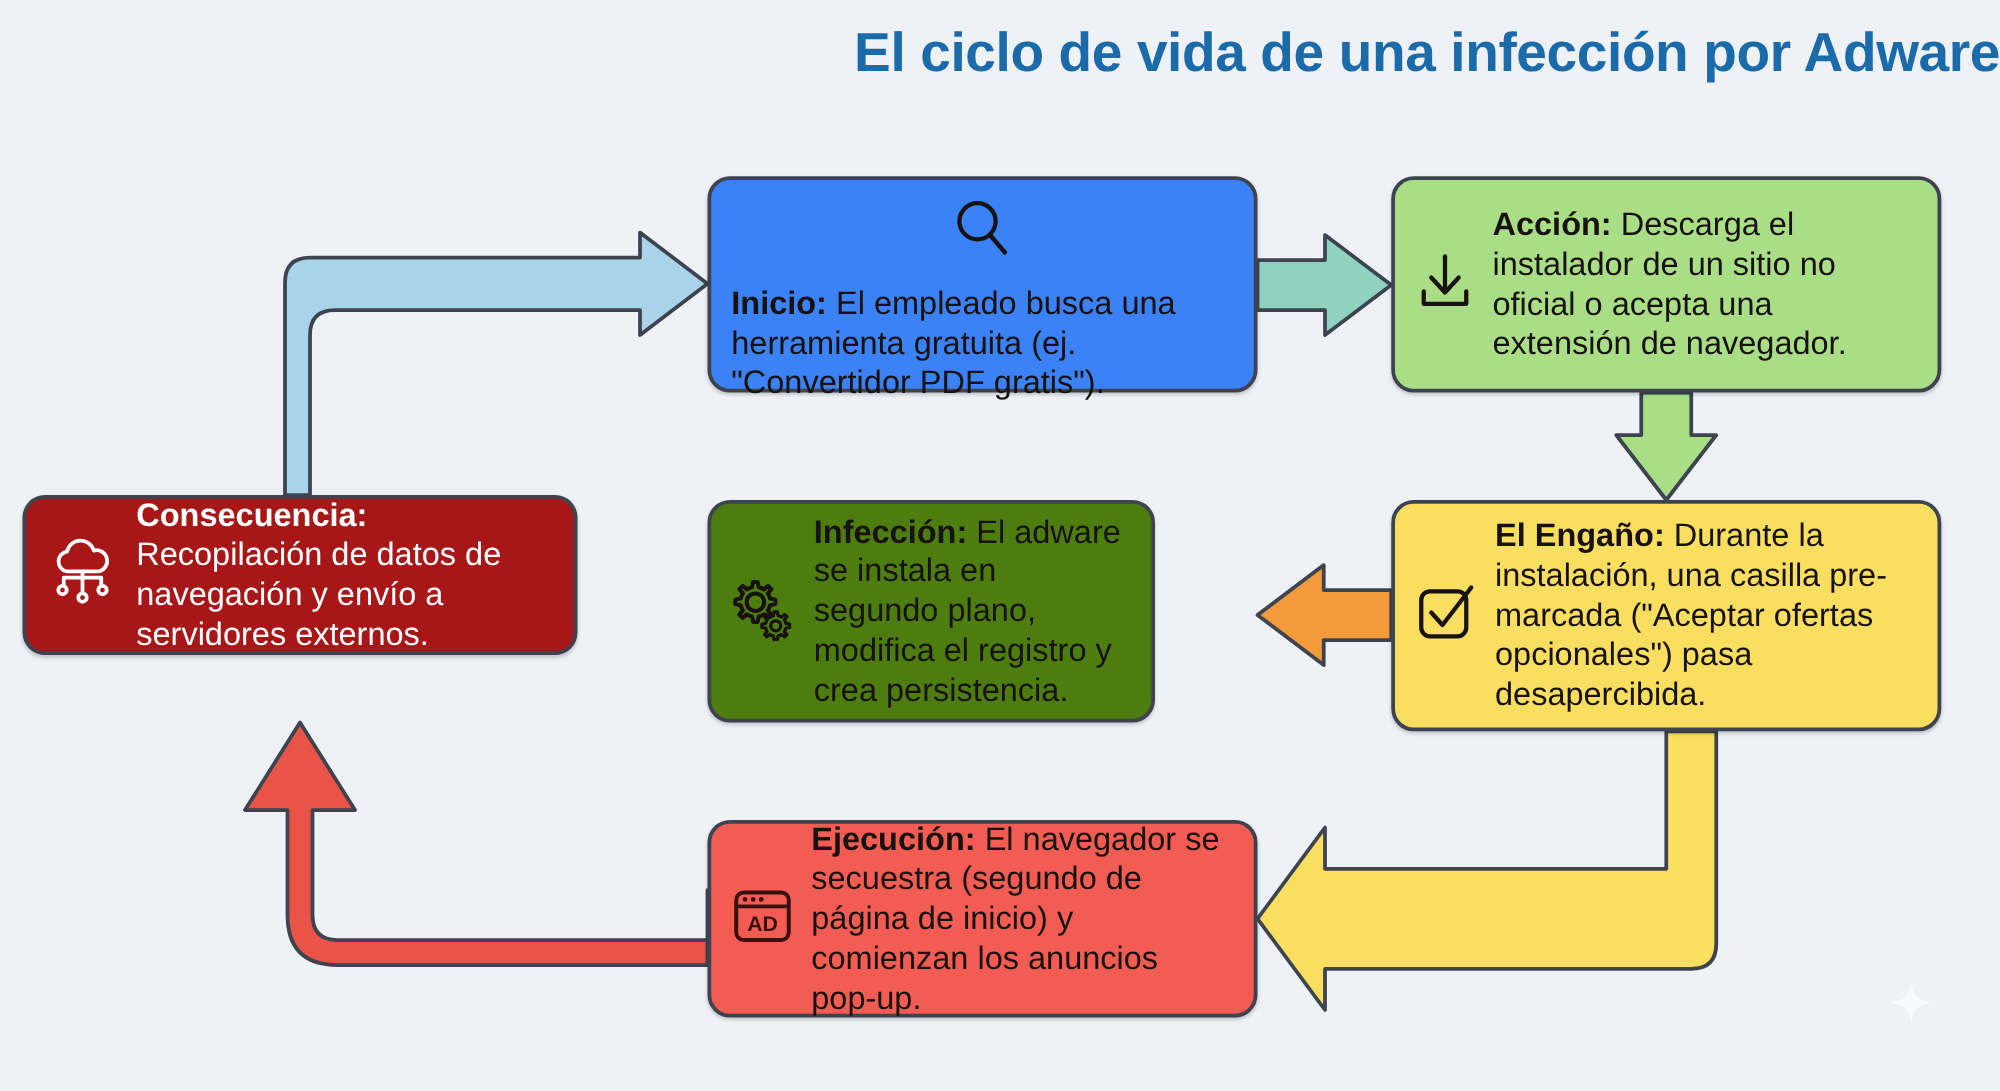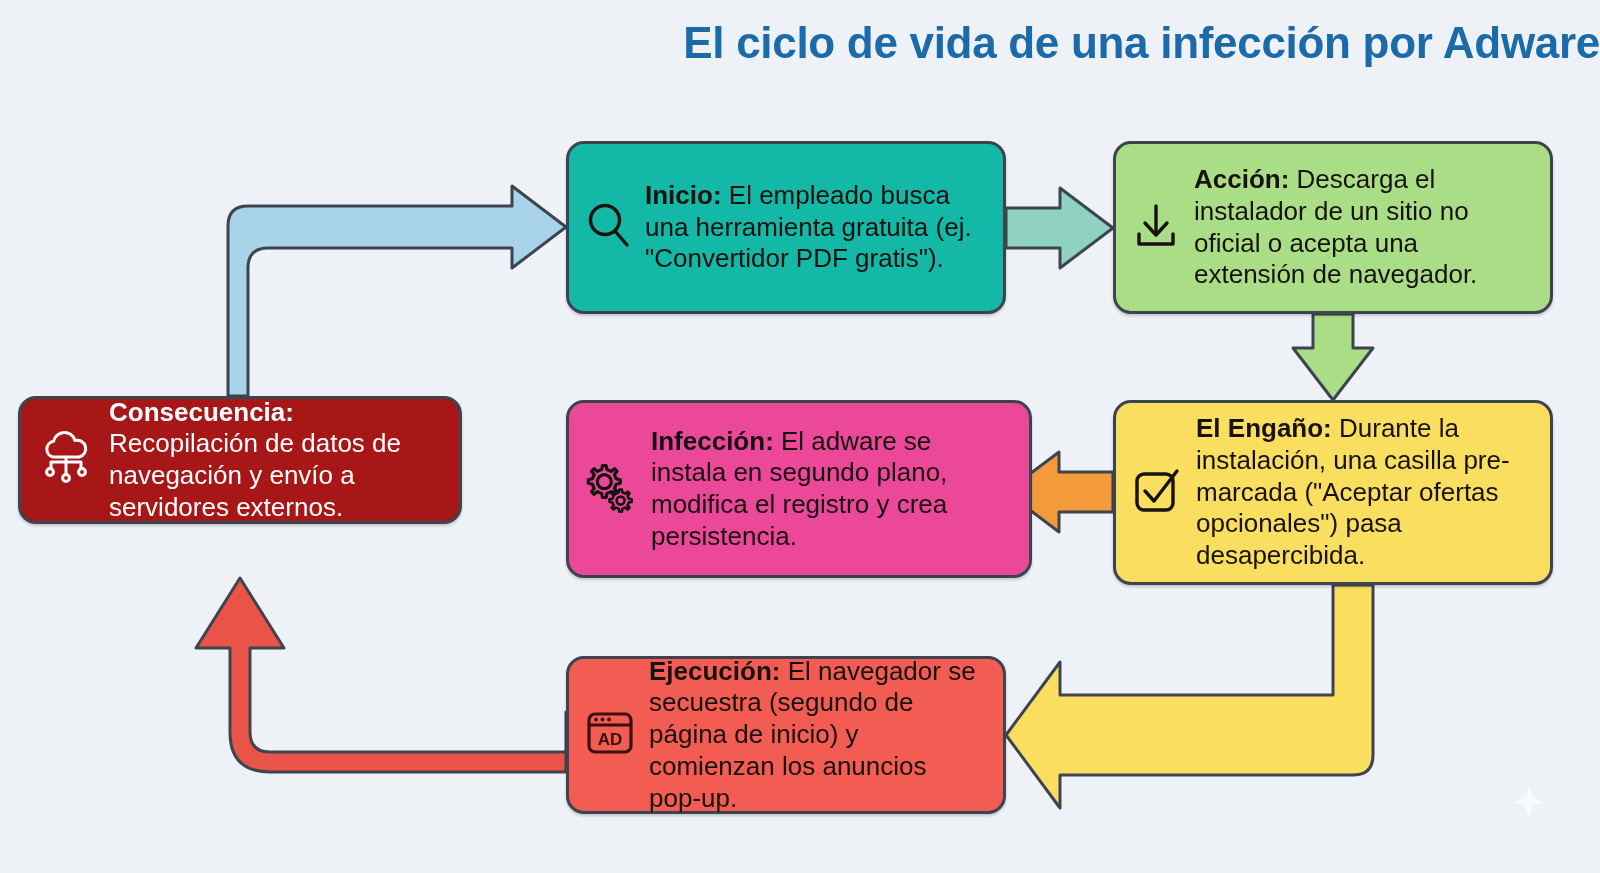--- a/index.html
+++ b/index.html
@@ -34,24 +34,24 @@
     box-shadow: 0 2px 3px rgba(0,0,0,0.18);
   }
   .node .ico { flex: 0 0 auto; display: block; }
   .node .txt {
     font-size: 26px;
     line-height: 1.22;
     color: #17120f;
   }
   .node .txt b { font-weight: bold; }
 
-  #node-inicio      { left: 566px;  top: 141px; width: 440px; height: 173px; background: #14b8a6; }
+  #node-inicio      { left: 566px;  top: 141px; width: 440px; height: 173px; background: #3b82f6; flex-direction: column; }
   #node-accion      { left: 1113px; top: 141px; width: 440px; height: 173px; background: #aade86; }
   #node-engano      { left: 1113px; top: 400px; width: 440px; height: 185px; background: #fade60; }
-  #node-infeccion   { left: 566px;  top: 400px; width: 466px; height: 178px; background: #ec4899; }
+  #node-infeccion   { left: 566px;  top: 400px; width: 358px; height: 178px; background: #4d7c0f; }
   #node-ejecucion   { left: 566px;  top: 656px; width: 440px; height: 158px; background: #f25c52; }
   #node-consecuencia{ left: 18px;   top: 396px; width: 444px; height: 128px; background: #a81717; }
   #node-consecuencia .txt { color: #ffffff; }
 
   #sparkle {
     position: absolute; left: 1512px; top: 785px; width: 34px; height: 34px;
     opacity: 0.65;
   }
 </style>
 </head>

